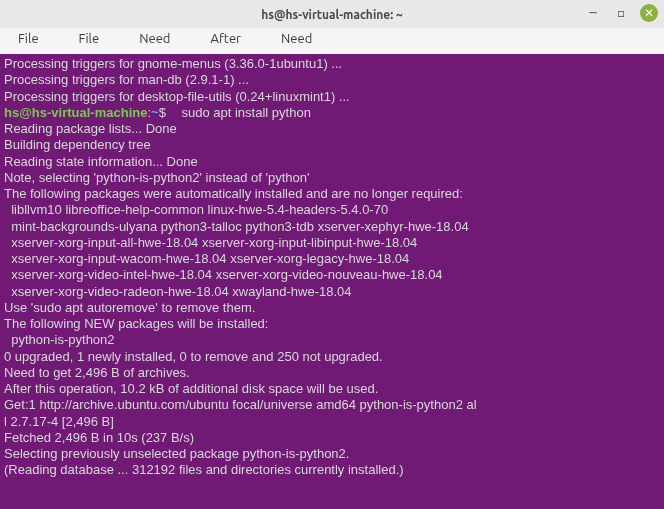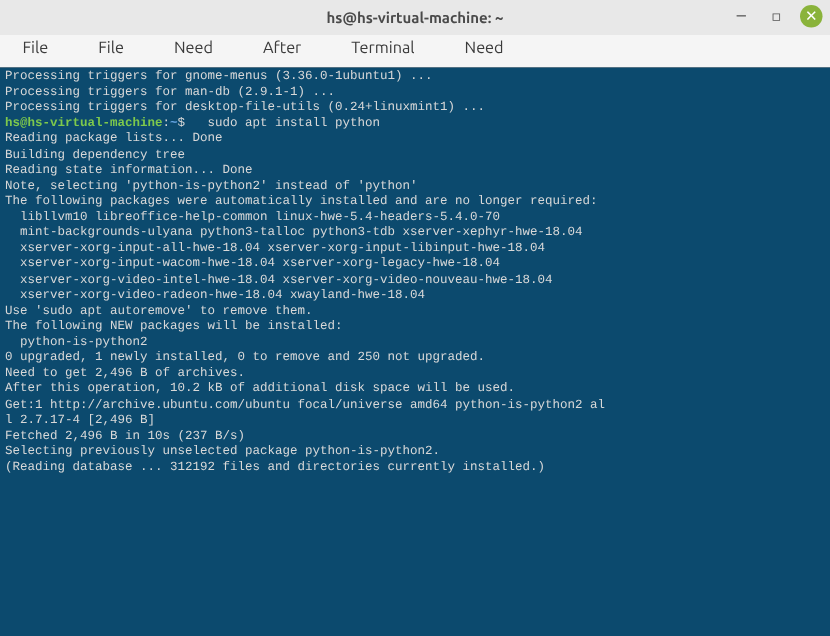--- a/index.html
+++ b/index.html
@@ -67,28 +67,28 @@
     font-size: 13px;
     color: #3b3b3b;
     gap: 20px;
   }
   .menu-item {
     padding: 3px 10px;
     cursor: pointer;
   }
   .terminal {
     flex: 1;
-    background: #0c4a6e;
+    background: #701a75;
     color: #d8d8d8;
-    font-size: 10px;
+    font-size: 13px;
     line-height: 1.25;
     padding: 2px 4px;
     white-space: pre;
     overflow: hidden;
-    font-family: Liberation Mono, monospace;
+    font-family: Liberation Sans, sans-serif;
   }
   .term-line { white-space: pre; }
   .prompt-user { color: #7ec94c; font-weight: bold; }
   .prompt-sep  { color: #d8d8d8; }
   .prompt-path { color: #6aa9e9; font-weight: bold; }
   .prompt-doll { color: #d8d8d8; }
   .prompt-cmd  { color: #d8d8d8; margin-left: 12px; }
 </style>
 </head>
 <body>
@@ -106,17 +106,16 @@
         <span>✕</span>
       </div>
   </div>
 </div>
 
 <div class="menubar">
   <div class="menu-item">File</div>
   <div class="menu-item">File</div>
   <div class="menu-item">Need</div>
   <div class="menu-item">After</div>
-  <div class="menu-item">Terminal</div>
   <div class="menu-item">Need</div>
 </div>
 
 <div class="terminal" id="terminal"><div class="term-line">Processing triggers for gnome-menus (3.36.0-1ubuntu1) ...</div><div class="term-line">Processing triggers for man-db (2.9.1-1) ...</div><div class="term-line">Processing triggers for desktop-file-utils (0.24+linuxmint1) ...</div><div class="term-line"><span class="prompt-user">hs@hs-virtual-machine</span><span class="prompt-sep">:</span><span class="prompt-path">~</span><span class="prompt-doll">$ </span><span class="prompt-cmd">sudo apt install python</span></div><div class="term-line">Reading package lists... Done</div><div class="term-line">Building dependency tree</div><div class="term-line">Reading state information... Done</div><div class="term-line">Note, selecting 'python-is-python2' instead of 'python'</div><div class="term-line">The following packages were automatically installed and are no longer required:</div><div class="term-line">  libllvm10 libreoffice-help-common linux-hwe-5.4-headers-5.4.0-70</div><div class="term-line">  mint-backgrounds-ulyana python3-talloc python3-tdb xserver-xephyr-hwe-18.04</div><div class="term-line">  xserver-xorg-input-all-hwe-18.04 xserver-xorg-input-libinput-hwe-18.04</div><div class="term-line">  xserver-xorg-input-wacom-hwe-18.04 xserver-xorg-legacy-hwe-18.04</div><div class="term-line">  xserver-xorg-video-intel-hwe-18.04 xserver-xorg-video-nouveau-hwe-18.04</div><div class="term-line">  xserver-xorg-video-radeon-hwe-18.04 xwayland-hwe-18.04</div><div class="term-line">Use 'sudo apt autoremove' to remove them.</div><div class="term-line">The following NEW packages will be installed:</div><div class="term-line">  python-is-python2</div><div class="term-line">0 upgraded, 1 newly installed, 0 to remove and 250 not upgraded.</div><div class="term-line">Need to get 2,496 B of archives.</div><div class="term-line">After this operation, 10.2 kB of additional disk space will be used.</div><div class="term-line">Get:1 http://archive.ubuntu.com/ubuntu focal/universe amd64 python-is-python2 al</div><div class="term-line">l 2.7.17-4 [2,496 B]</div><div class="term-line">Fetched 2,496 B in 10s (237 B/s)</div><div class="term-line">Selecting previously unselected package python-is-python2.</div><div class="term-line">(Reading database ... 312192 files and directories currently installed.)</div></div>
 
 </body></html>

